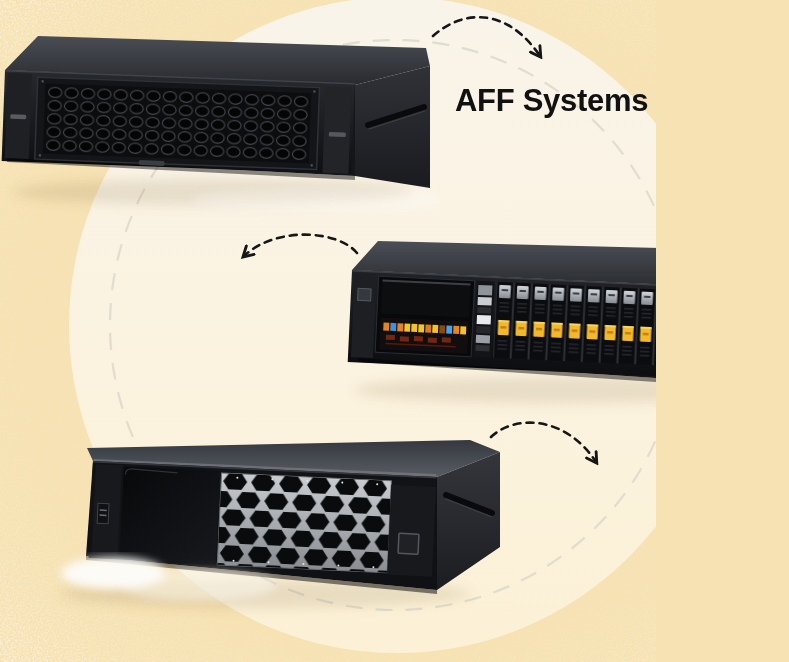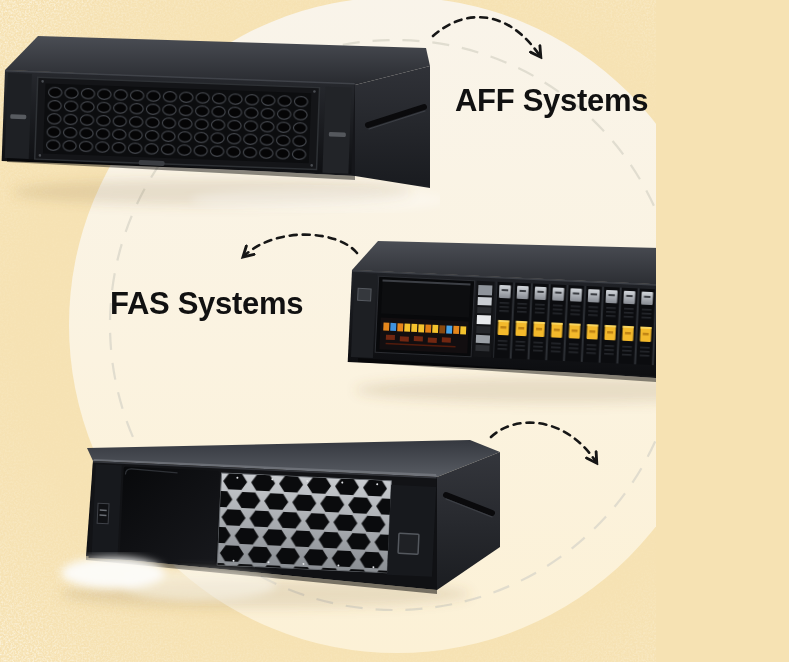--- a/index.html
+++ b/index.html
@@ -284,15 +284,14 @@
       <marker id="arrowHead" viewBox="0 0 10 10" refX="7" refY="5" markerWidth="5.5" markerHeight="5.5" orient="auto-start-reverse">
         <path d="M1,1 L8,5 L1,9" fill="none" stroke="#161616" stroke-width="2" stroke-linecap="round"></path>
       </marker>
     </defs>
     <path d="M433,36 C462,10 506,6 540,56" fill="none" stroke="#161616" stroke-width="2.6" stroke-dasharray="7 6" stroke-linecap="round" marker-end="url(#arrowHead)"></path>
     <path d="M357,253 C338,230 276,226 244,256" fill="none" stroke="#161616" stroke-width="2.6" stroke-dasharray="7 6" stroke-linecap="round" marker-end="url(#arrowHead)"></path>
     <path d="M491,437 C515,414 566,416 596,462" fill="none" stroke="#161616" stroke-width="2.6" stroke-dasharray="7 6" stroke-linecap="round" marker-end="url(#arrowHead)"></path>
   </svg>
 
   <div class="label aff">AFF Systems</div>
-  <div class="label fas">FAS Systems</div>
 
 </div>
 
 </body></html>

